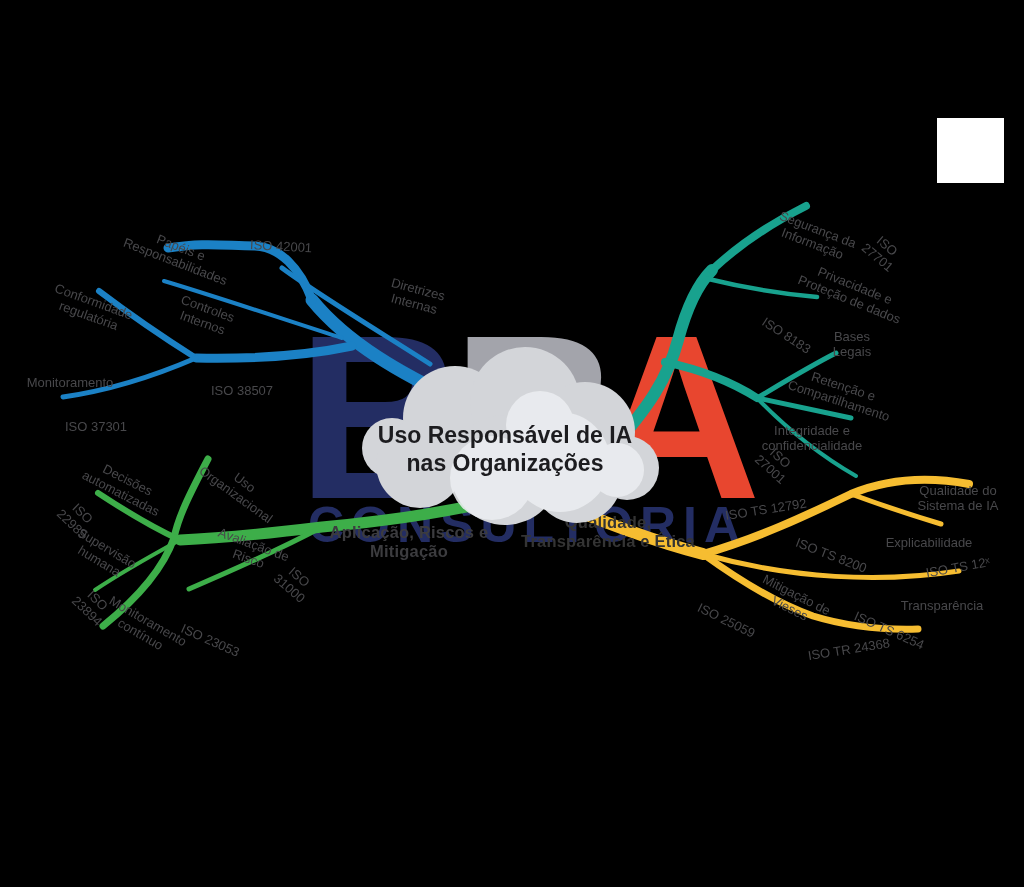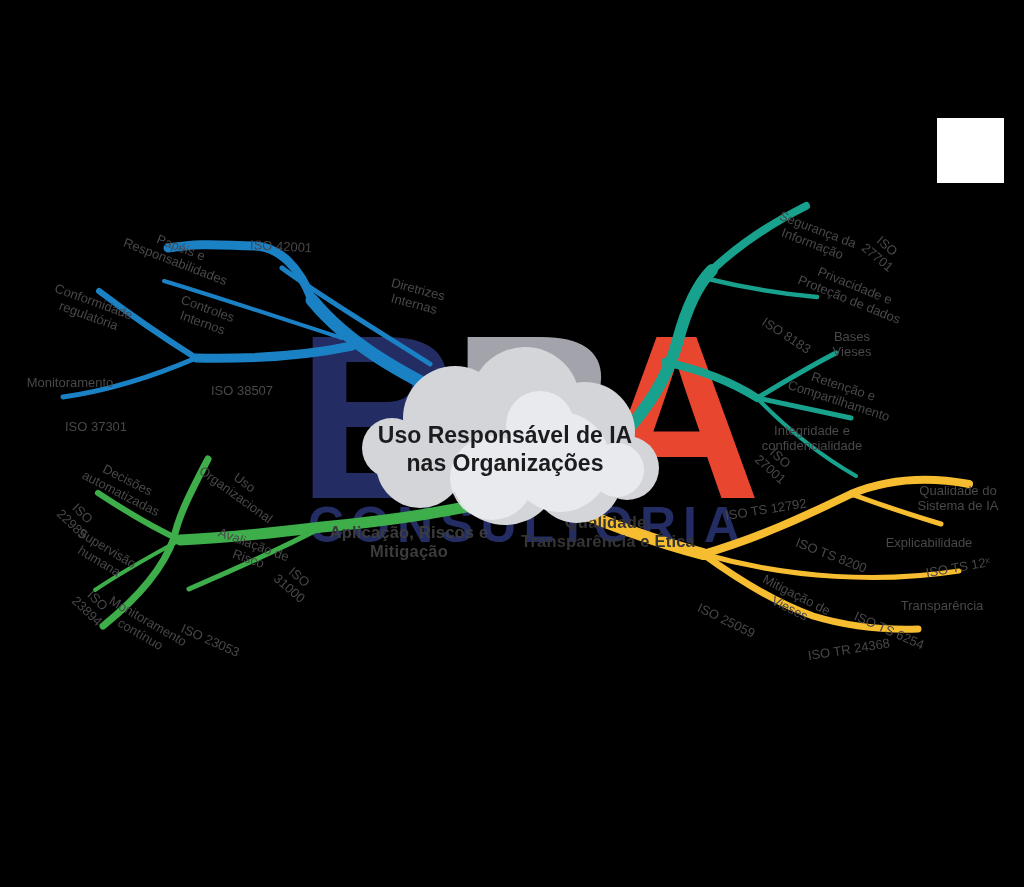--- a/index.html
+++ b/index.html
@@ -93,21 +93,21 @@
   <div class="sub" style="left:416px;top:297px;width:85px;--r:15deg">Diretrizes Internas</div>
   <div class="sub" style="left:91px;top:309px;width:115px;--r:20deg">Conformidade regulatória</div>
   <div class="sub" style="left:242px;top:391px;width:110px;">ISO 38507</div>
   <div class="sub" style="left:70px;top:383px;width:140px;">Monitoramento</div>
   <div class="sub" style="left:96px;top:427px;width:110px;">ISO 37301</div>
 
   <div class="sub" style="left:815px;top:237px;width:105px;--r:21deg">Segurança da Informação</div>
   <div class="sub" style="left:882px;top:252px;width:48px;--r:40deg">ISO 27701</div>
   <div class="sub" style="left:852px;top:293px;width:125px;--r:22deg">Privacidade e Proteção de dados</div>
   <div class="sub" style="left:786px;top:336px;width:90px;--r:33deg">ISO 8183</div>
-  <div class="sub" style="left:852px;top:345px;width:60px;">Bases Vieses</div>
+  <div class="sub" style="left:852px;top:345px;width:60px;">Bases Legais</div>
   <div class="sub" style="left:841px;top:394px;width:135px;--r:18deg">Retenção e Compartilhamento</div>
   <div class="sub" style="left:812px;top:439px;width:125px;">Integridade e confidencialidade</div>
   <div class="sub" style="left:775px;top:464px;width:48px;--r:42deg">ISO 27001</div>
 
   <div class="sub" style="left:240px;top:489px;width:105px;--r:36deg">Uso Organizacional</div>
   <div class="sub" style="left:124px;top:487px;width:115px;--r:27deg">Decisões automatizadas</div>
   <div class="sub" style="left:77px;top:519px;width:48px;--r:44deg">ISO 22989</div>
   <div class="sub" style="left:103px;top:555px;width:95px;--r:31deg">Supervisão humana</div>
   <div class="sub" style="left:92px;top:606px;width:48px;--r:44deg">ISO 23894</div>
   <div class="sub" style="left:144px;top:628px;width:125px;--r:30deg">Monitoramento contínuo</div>

